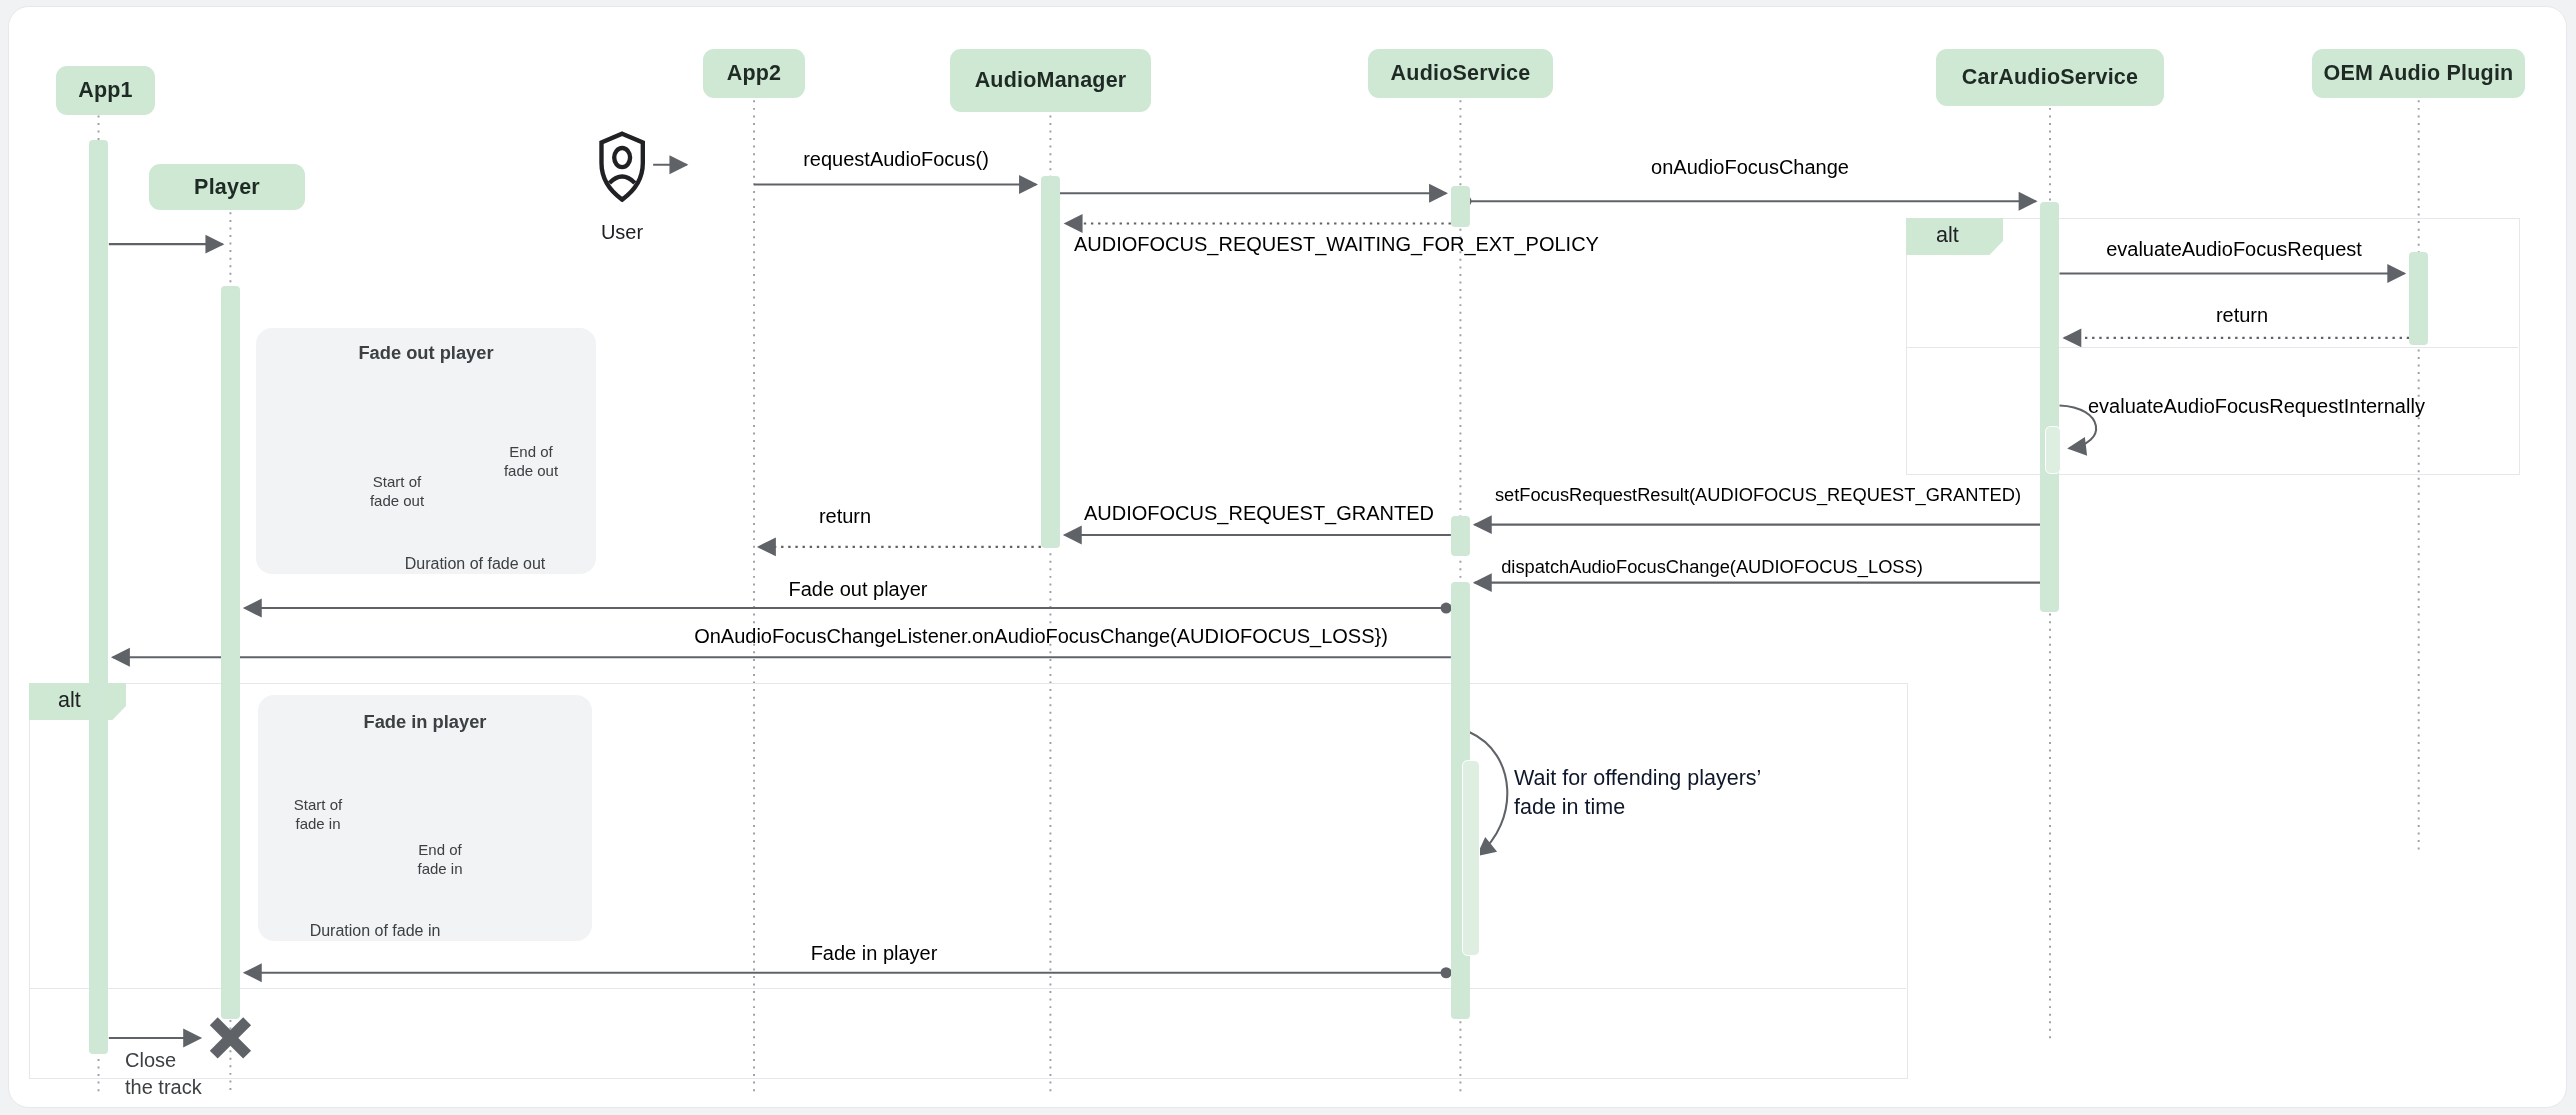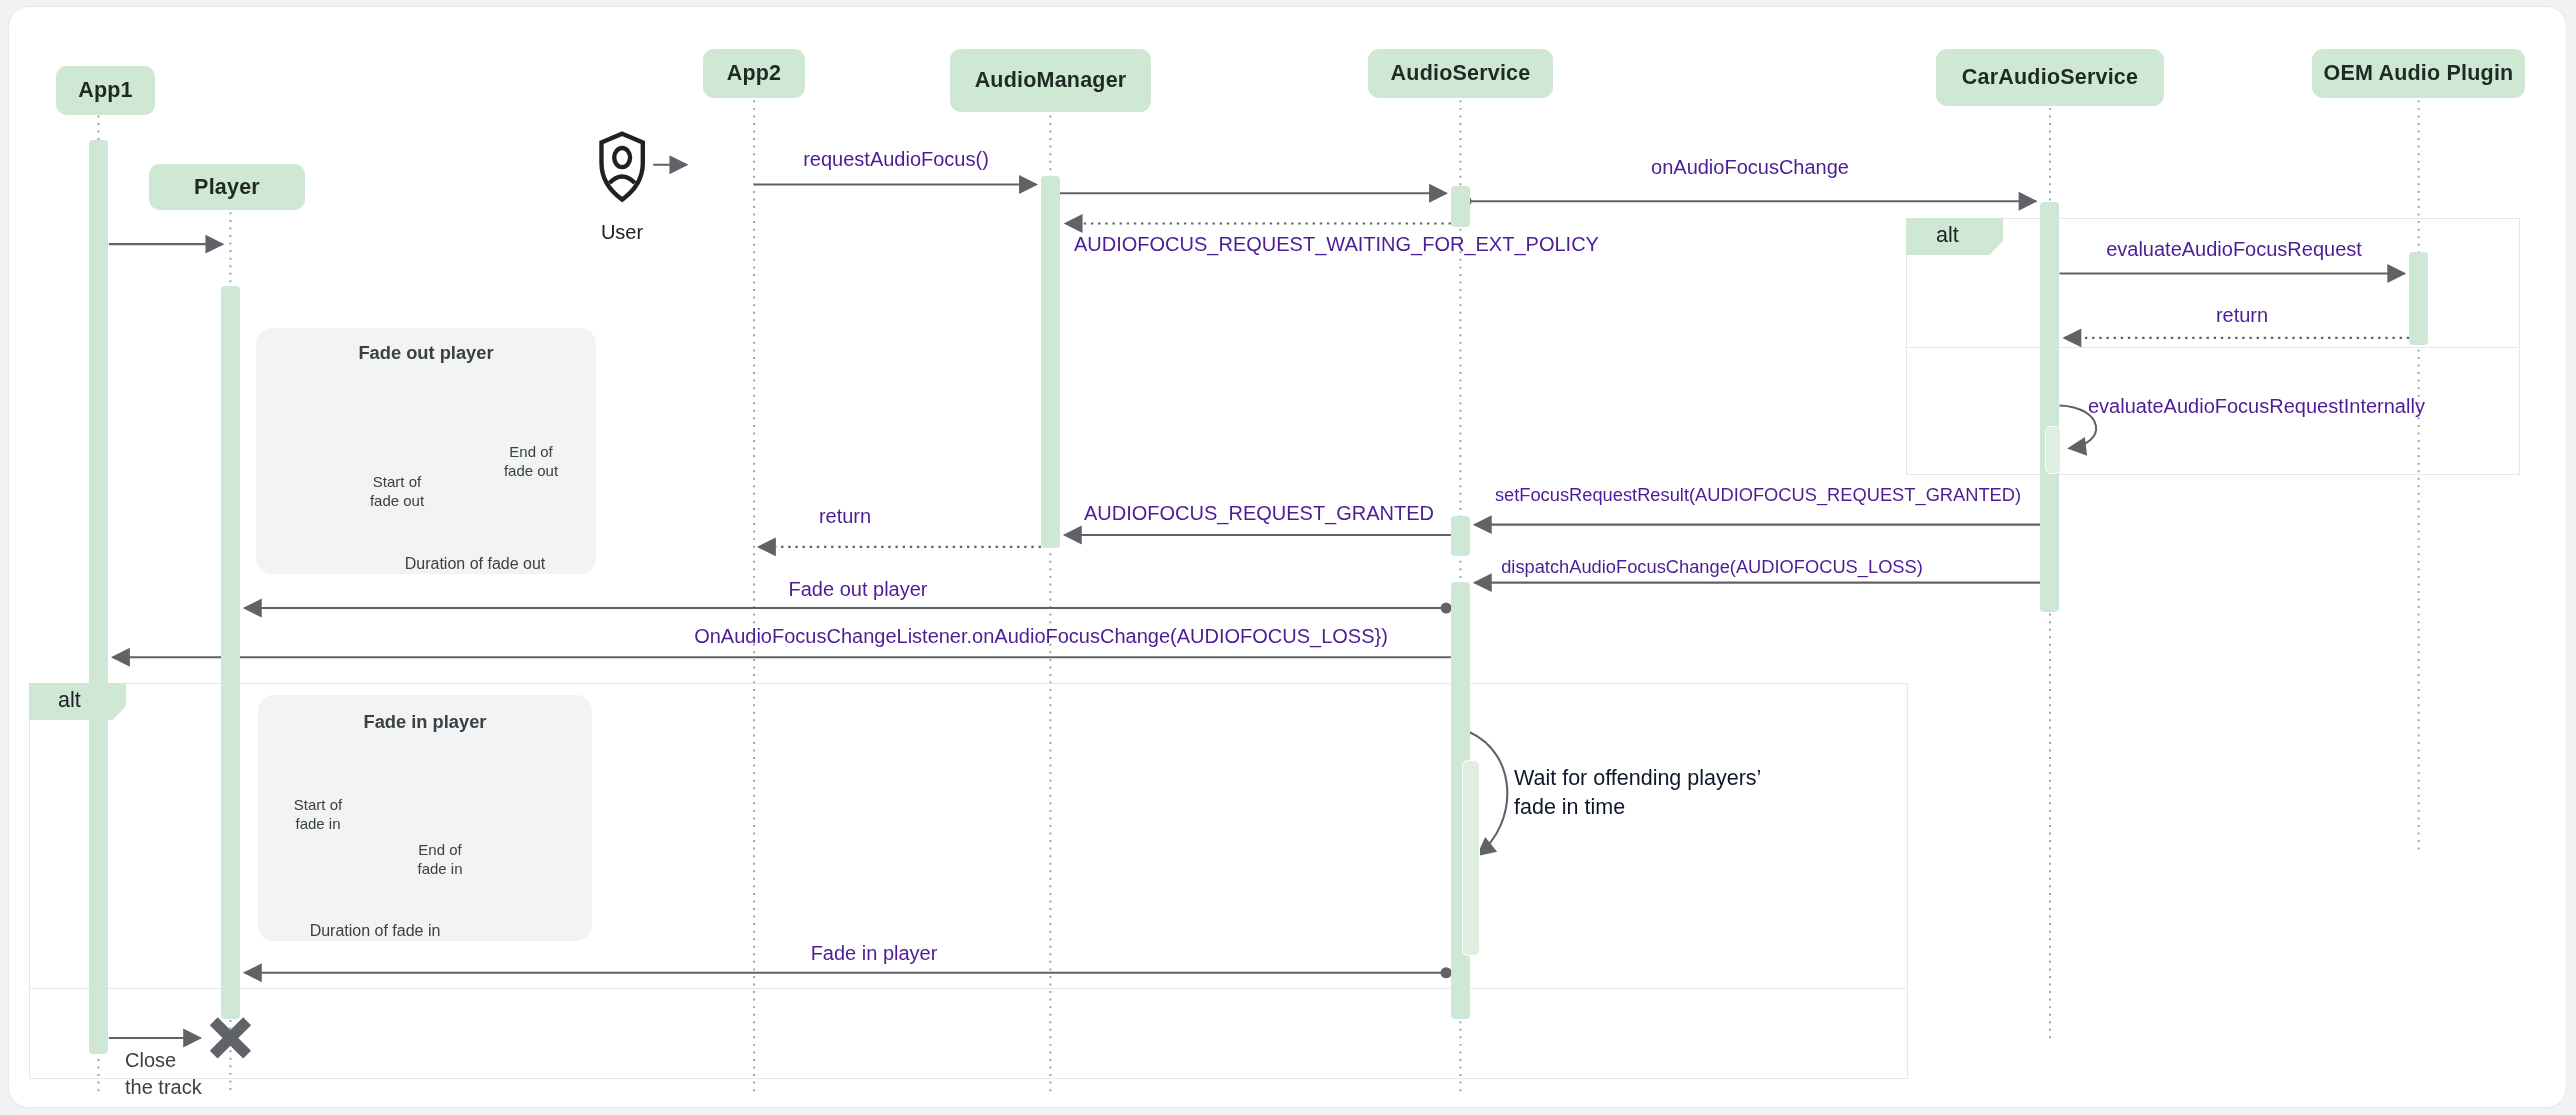--- a/index.html
+++ b/index.html
@@ -19,21 +19,21 @@
     background:#CEE8D4;border-radius:11px;
     font-size:21.5px;font-weight:700;color:#1F2A24;letter-spacing:0.2px;
   }
   .bar{position:absolute;width:19px;background:#CFE8D5;border-radius:4px;}
   .bar.nested{background:#DEEFE2;border:1.6px solid #FFFFFF;border-radius:5.6px;box-sizing:border-box;}
   .frag{position:absolute;border:1.6px solid #E5E7EA;background:transparent;}
   .frag-div{position:absolute;height:0;border-top:1.6px solid #E5E7EA;}
   .pent{position:absolute;background:#CEE8D4;
     clip-path:polygon(0 0,100% 0,100% 62%,86% 100%,0 100%);}
   .panel{position:absolute;background:#F1F3F4;border-radius:16px;}
-  .t{position:absolute;font-size:20px;color:#4c1d95;white-space:nowrap;}
+  .t{position:absolute;font-size:20px;color:#000000;white-space:nowrap;}
   .tc{transform:translateX(-50%);}
   .small{font-size:18.3px;}
   .alt-label{position:absolute;font-size:21.5px;color:#202124;}
   .gtitle{position:absolute;font-size:18.3px;font-weight:700;color:#3C4043;transform:translateX(-50%);white-space:nowrap;}
   .glabel{position:absolute;font-size:15px;color:#3C4043;text-align:center;
     white-space:pre-line;transform:translateX(-50%);line-height:19px;}
   .gdur{position:absolute;font-size:16px;color:#3C4043;transform:translateX(-50%);white-space:nowrap;}
   .note{position:absolute;font-size:21.5px;color:#0f172a;line-height:29px;white-space:pre-line;}
   .closelbl{position:absolute;font-size:20px;color:#3C4043;line-height:27px;white-space:pre-line;}
   .userlbl{position:absolute;font-size:20px;color:#202124;transform:translateX(-50%);}

